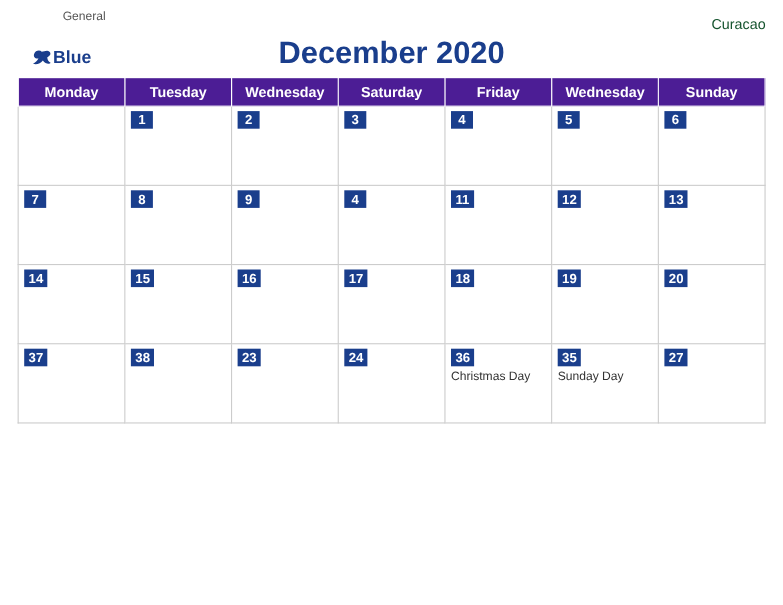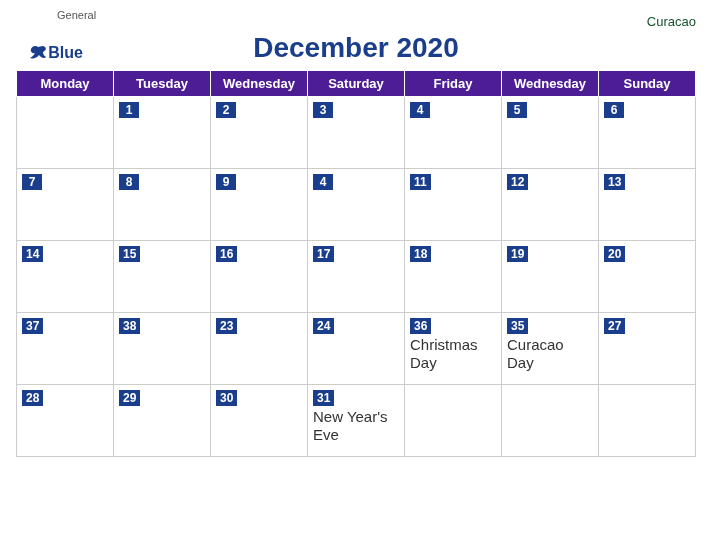--- a/index.html
+++ b/index.html
@@ -90,21 +90,21 @@
       font-weight: bold;
       color: #1a3e8c;
       background-color: #1a3e8c;
       color: #fff;
       display: inline-block;
       padding: 1px 4px;
       min-width: 20px;
       text-align: center;
     }
     .holiday-name {
-      font-size: 15px;
+      font-size: 11px;
       color: #333;
       margin-top: 2px;
       line-height: 1.2;
     }
     .empty-cell {
       background: #fff;
     }
     tr:nth-child(odd) td {
       
     }
@@ -166,27 +166,18 @@
           <td><span class="day-num">18</span></td>
           <td><span class="day-num">19</span></td>
           <td><span class="day-num">20</span></td>
         </tr>
         <tr>
           <td><span class="day-num">37</span></td>
           <td><span class="day-num">38</span></td>
           <td><span class="day-num">23</span></td>
           <td><span class="day-num">24</span></td>
           <td><span class="day-num">36</span><div class="holiday-name">Christmas Day</div></td>
-          <td><span class="day-num">35</span><div class="holiday-name">Curacao Day</div></td>
+          <td><span class="day-num">35</span><div class="holiday-name">Sunday Day</div></td>
           <td><span class="day-num">27</span></td>
-        </tr>
-        <tr>
-          <td><span class="day-num">28</span></td>
-          <td><span class="day-num">29</span></td>
-          <td><span class="day-num">30</span></td>
-          <td><span class="day-num">31</span><div class="holiday-name">New Year's Eve</div></td>
-          <td class="empty-cell"></td>
-          <td class="empty-cell"></td>
-          <td class="empty-cell"></td>
         </tr>
       </tbody>
   </table>
 </div>
 
 </body></html>

